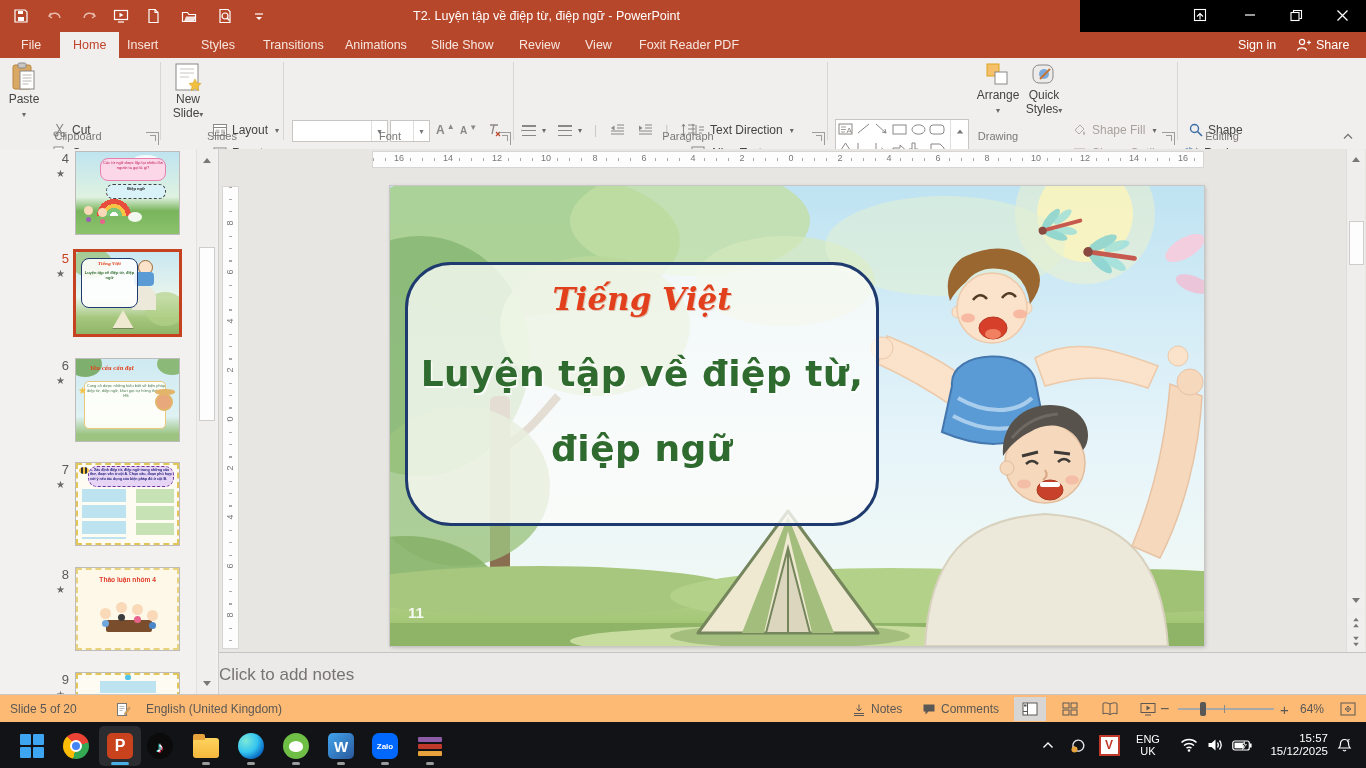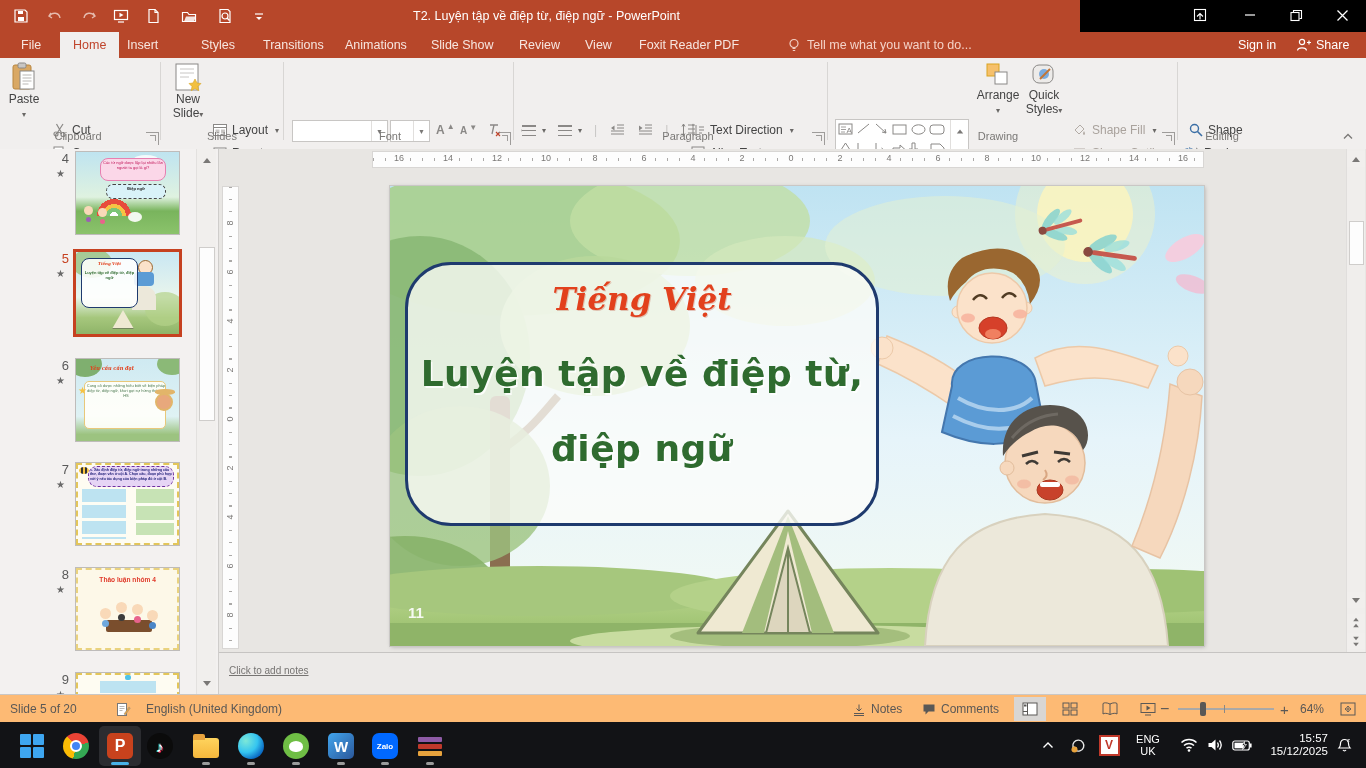--- a/index.html
+++ b/index.html
@@ -64,21 +64,21 @@
   #slide{position:absolute;left:390px;top:186px;width:814px;height:460px;background:#FFF;box-shadow:0 0 0 1px #C9C7C5,1px 1px 4px rgba(0,0,0,.25);overflow:hidden;}
   #titlebox{position:absolute;left:15px;top:76px;width:468px;height:258px;border:3px solid #1E3A6E;border-radius:46px;background:rgba(253,253,250,.78);}
   #subject{position:absolute;left:0;top:16px;width:100%;text-align:center;font-family:"DejaVu Serif",serif;font-style:italic;font-weight:bold;font-size:31px;color:#E2401C;text-shadow:1px 1px 0 rgba(180,40,10,.25);}
   .slide-title{position:absolute;left:0;width:100%;text-align:center;font-weight:bold;font-size:36px;color:#2F6B2F;font-family:"DejaVu Sans",sans-serif;text-shadow:1.5px 1.5px 0 rgba(255,255,255,.85);letter-spacing:.5px;}
 
   
   #vscroll{position:absolute;left:1346px;top:149px;width:18px;height:503px;background:#F0EEEC;border-left:1px solid #E0DEDC;}
 
   
   #notes{position:absolute;left:219px;top:652px;width:1147px;height:42px;background:#ECEAE8;border-top:1px solid #C6C4C2;}
-  #notes span{position:absolute;left:10px;top:12px;color:#767472;font-size:10px;text-decoration:underline;}
+  #notes span{position:absolute;left:0;top:12px;color:#767472;font-size:17px;}
 
   
   #statusbar{position:absolute;left:0;top:694px;width:1366px;height:28px;background:#fdba74;border-top:1px solid #C9C7C5;color:#5A5856;font-size:12px;}
   .sb{position:absolute;top:0;height:28px;display:flex;align-items:center;gap:5px;}
   .viewbtn{position:absolute;top:2px;width:32px;height:24px;display:flex;align-items:center;justify-content:center;}
   .viewbtn.on{background:#D8D6D4;}
 
   
   #taskbar{position:absolute;left:0;top:722px;width:1366px;height:46px;background:#121316;}
   .app{position:absolute;top:4px;width:42px;height:40px;display:flex;align-items:center;justify-content:center;border-radius:5px;}
@@ -187,27 +187,20 @@
   <div class="rtab" style="left:8px">File</div>
   <div class="rtab active" style="left:60px">Home</div>
   <div class="rtab" style="left:114px">Insert</div>
   <div class="rtab" style="left:188px">Styles</div>
   <div class="rtab" style="left:250px">Transitions</div>
   <div class="rtab" style="left:332px">Animations</div>
   <div class="rtab" style="left:418px">Slide Show</div>
   <div class="rtab" style="left:506px">Review</div>
   <div class="rtab" style="left:572px">View</div>
   <div class="rtab" style="left:626px">Foxit Reader PDF</div>
-  <div id="tellme">
-    <svg width="12" height="15" viewBox="0 0 12 15">
-        <circle cx="6" cy="5.5" r="4" fill="none" stroke="#F2CFC4" stroke-width="1.2"></circle>
-        <path d="M4.5 10.5h3M4.8 12.5h2.4" stroke="#F2CFC4" stroke-width="1.2"></path>
-      </svg>
-    <span>Tell me what you want to do...</span>
-  </div>
   <div id="signin">Sign in</div>
   <div id="share">
     <svg width="15" height="14" viewBox="0 0 15 14">
         <circle cx="6" cy="4" r="2.6" fill="none" stroke="#FFF" stroke-width="1.2"></circle>
         <path d="M1.5 12.5 C2 9 10 9 10.5 12.5" fill="none" stroke="#FFF" stroke-width="1.2"></path>
         <path d="M11 4.5h4M13 2.5v4" stroke="#FFF" stroke-width="1.2"></path>
       </svg>
     <span>Share</span>
   </div>
 </div>

